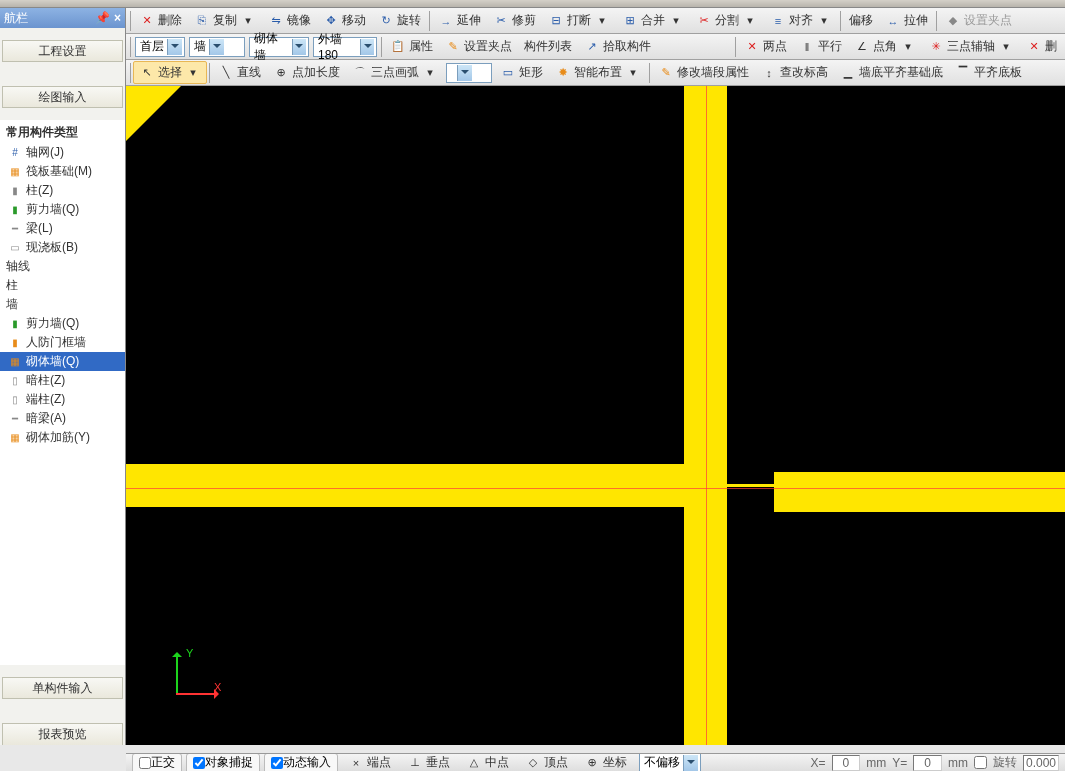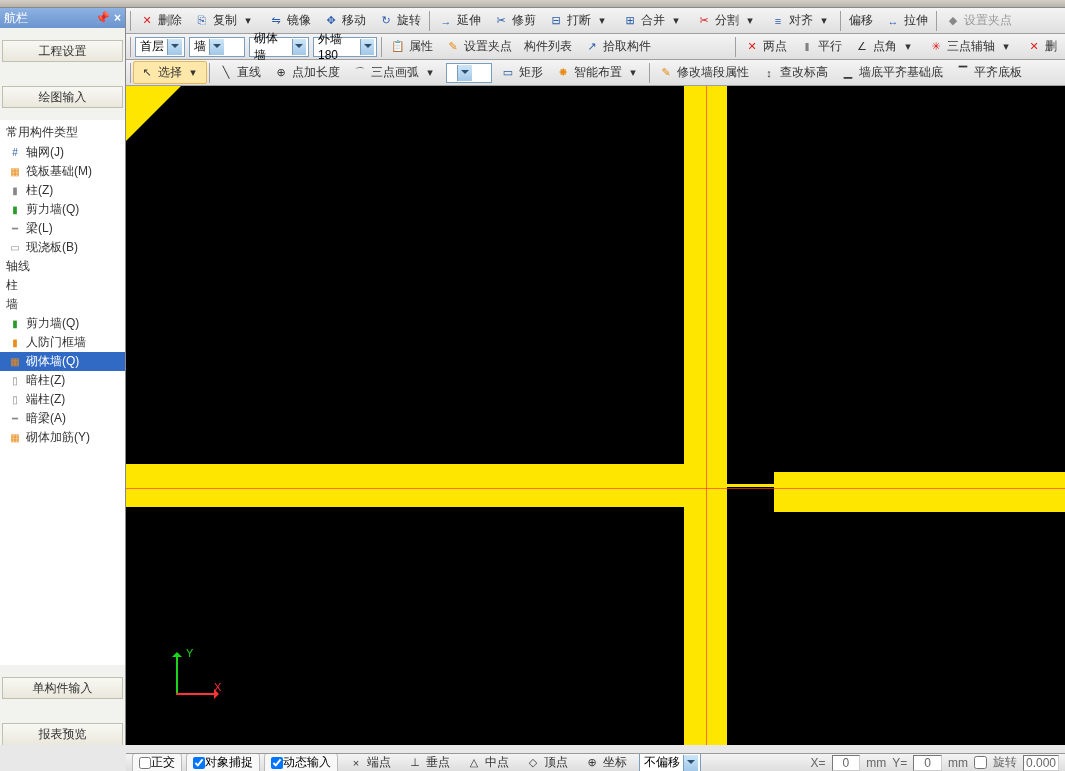--- a/index.html
+++ b/index.html
@@ -19,21 +19,21 @@
     .combo-arrow::after { content:""; border:4px solid transparent; border-top-color:#2b4f6f; margin-top:3px; }
     
     .main-area { display:flex; height:calc(771px - 8px - 26px); }
     
     .left-panel { width:126px; background:#f2f2ee; border-right:1px solid #888; display:flex; flex-direction:column; }
     .panel-title { height:20px; background:linear-gradient(#8db2e3,#6b94cf); color:#fff; display:flex; align-items:center; justify-content:space-between; padding:0 4px; font-size:12px; }
     .panel-title .pin { cursor:pointer; }
     .panel-title .close { cursor:pointer; font-weight:bold; }
     .panel-btn { height:22px; background:linear-gradient(#f8f8f4,#eae8dc); border:1px solid #c0c0b0; margin:12px 2px; display:flex; align-items:center; justify-content:center; cursor:pointer; color:#333; }
     .tree-area { flex:1; background:#fff; overflow:auto; padding:2px 0; }
-    .tree-heading { padding:2px 6px; color:#333; font-weight:normal; }
+    .tree-heading { padding:2px 6px; color:#333; font-weight:bold; }
     .tree-item { display:flex; align-items:center; gap:4px; padding:1px 4px 1px 8px; cursor:pointer; color:#333; }
     .tree-item.selected { background:#316ac5; color:#fff; }
     .tree-item.indent { padding-left:8px; }
     .tree-item.cat { padding-left:6px; font-weight:normal; }
     .tree-icon { width:14px; height:14px; display:inline-flex; align-items:center; justify-content:center; font-size:10px; }
     
     .right-area { flex:1; display:flex; flex-direction:column; }
     .canvas { flex:1; background:#000; position:relative; overflow:hidden; }
     
     .yellow-wall { position:absolute; background:#ffe600; }

